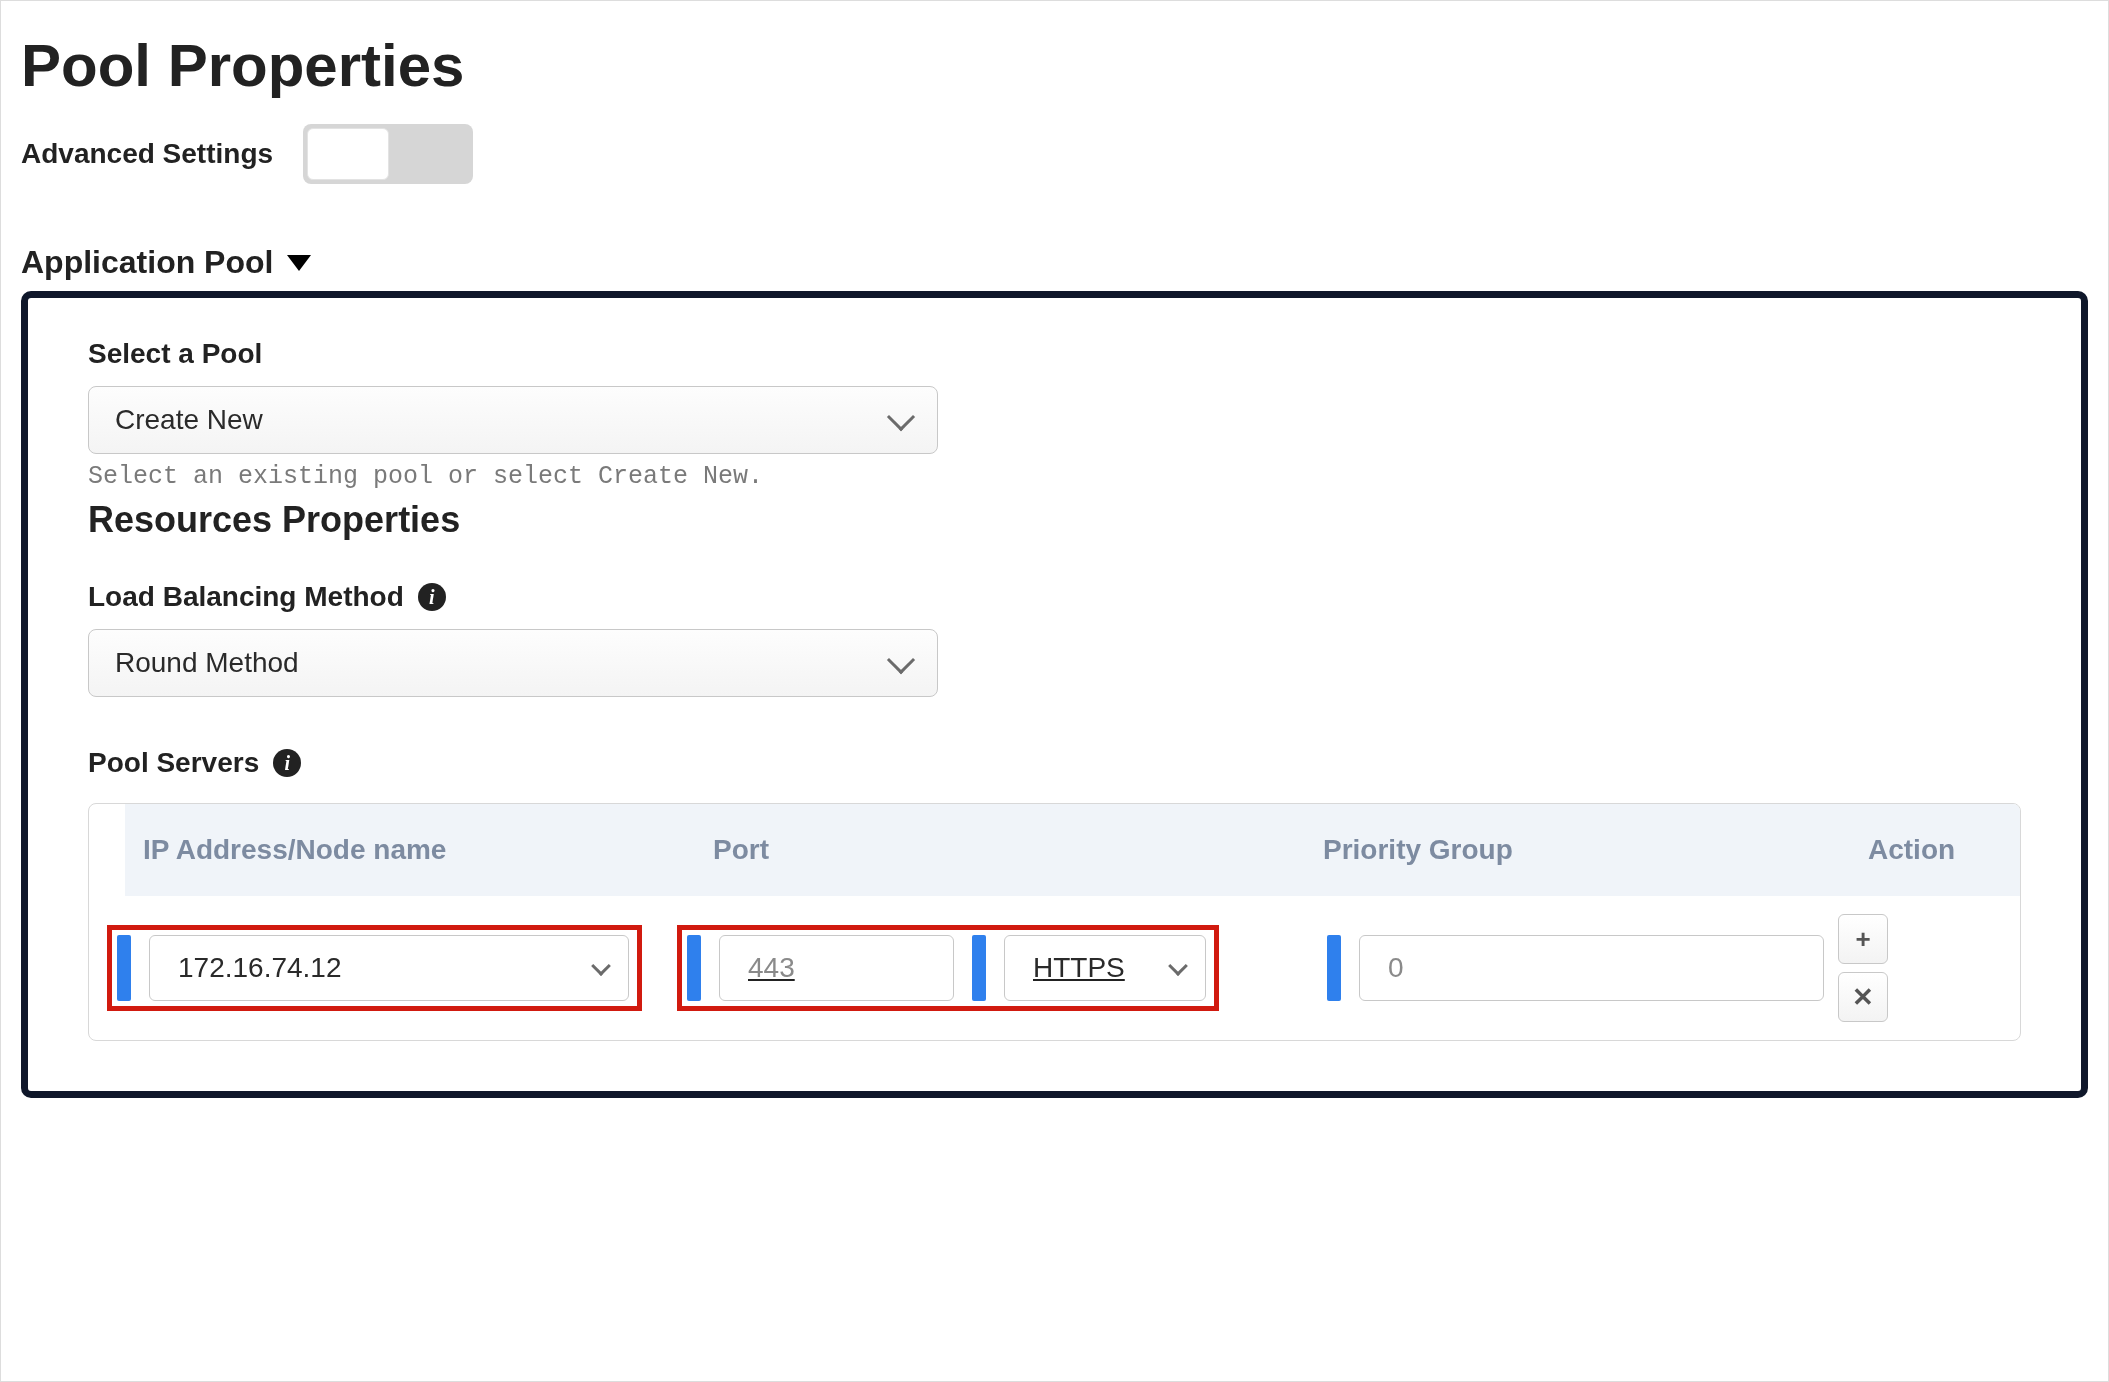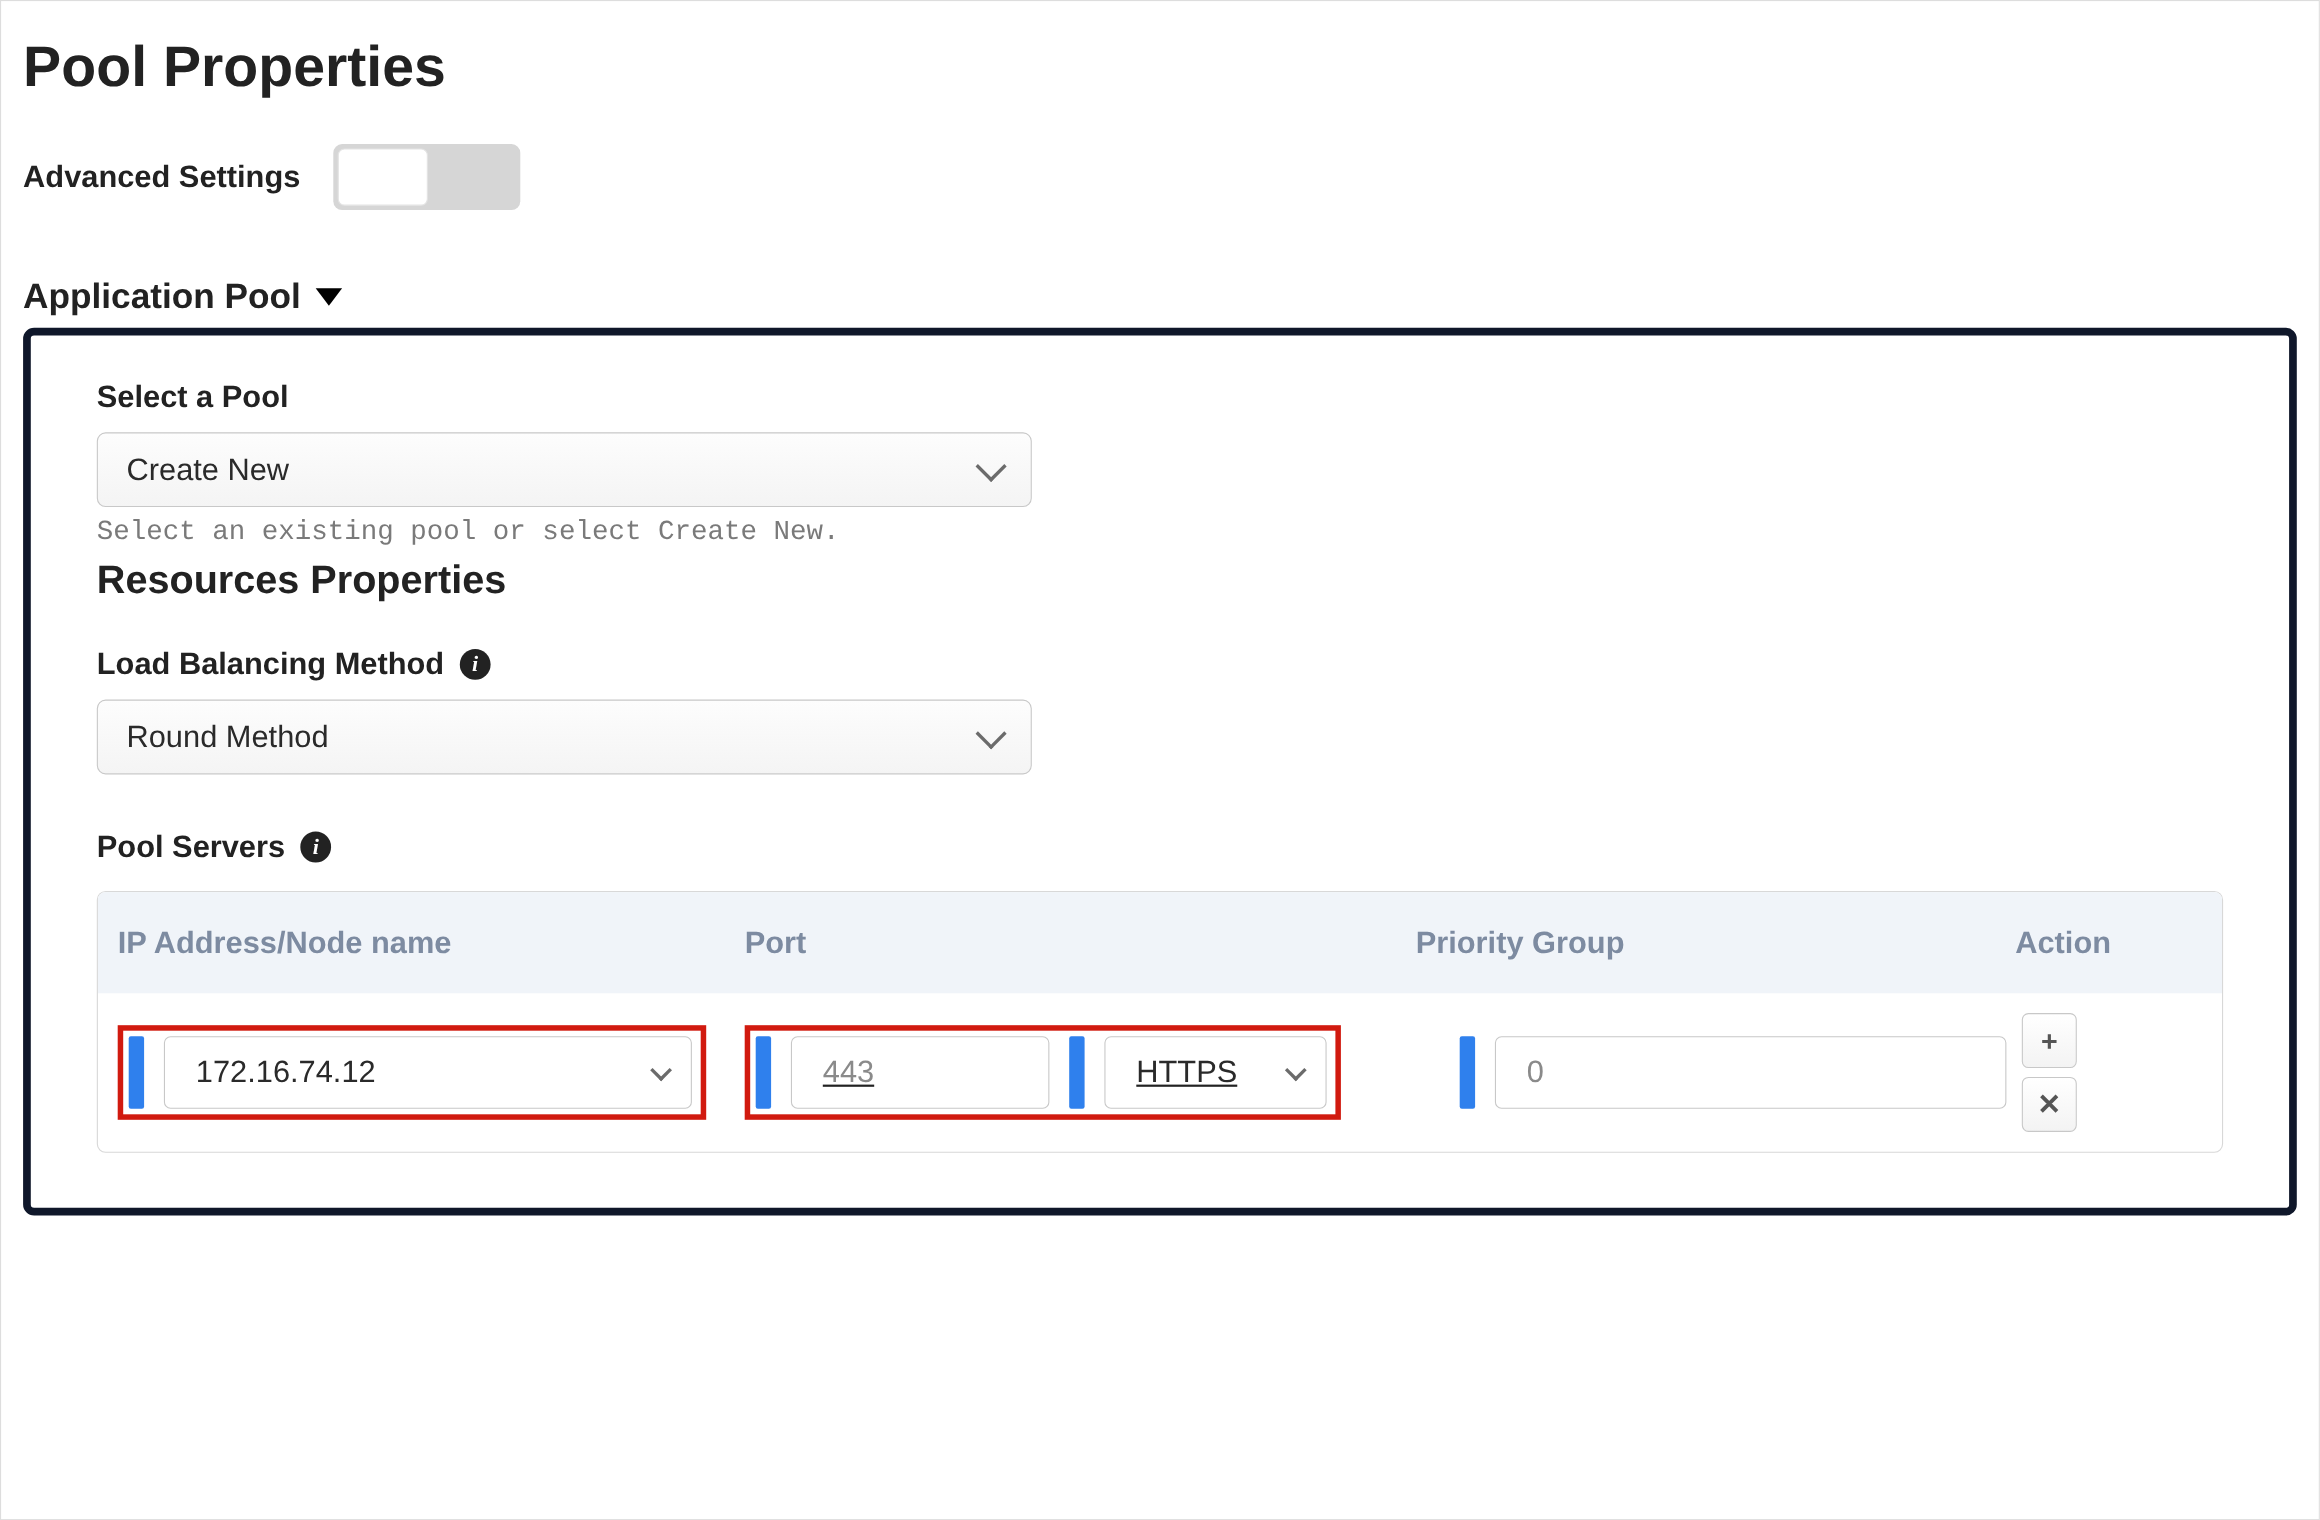--- a/index.html
+++ b/index.html
@@ -9,23 +9,23 @@
     color: #222;
   }
   .outer {
     border: 1px solid #ddd;
     width: 2109px;
     height: 1382px;
     padding: 30px 20px 20px 20px;
     position: relative;
   }
   .page-title {
-    font-size: 52px;
-    font-weight: 700;
-    margin-bottom: 40px;
+    font-size: 60px;
+    font-weight: 700;
+    margin-bottom: 24px;
   }
   .adv-row {
     display: flex;
     align-items: center;
     gap: 30px;
     margin-bottom: 60px;
   }
   .adv-label {
     font-size: 28px;
     font-weight: 700;
@@ -132,20 +132,21 @@
   }
   .table-head {
     background: #f0f4f9;
     display: flex;
     align-items: center;
     height: 92px;
     font-size: 28px;
     font-weight: 700;
     color: #7d8ba1;
     padding: 0 18px;
+    margin-left: 36px;
   }
   .col-ip { width: 570px; }
   .col-port { width: 610px; }
   .col-prio { width: 545px; }
   .col-action { flex: 1; text-align: left; }
   .table-row {
     display: flex;
     align-items: center;
     padding: 18px;
     gap: 0;

